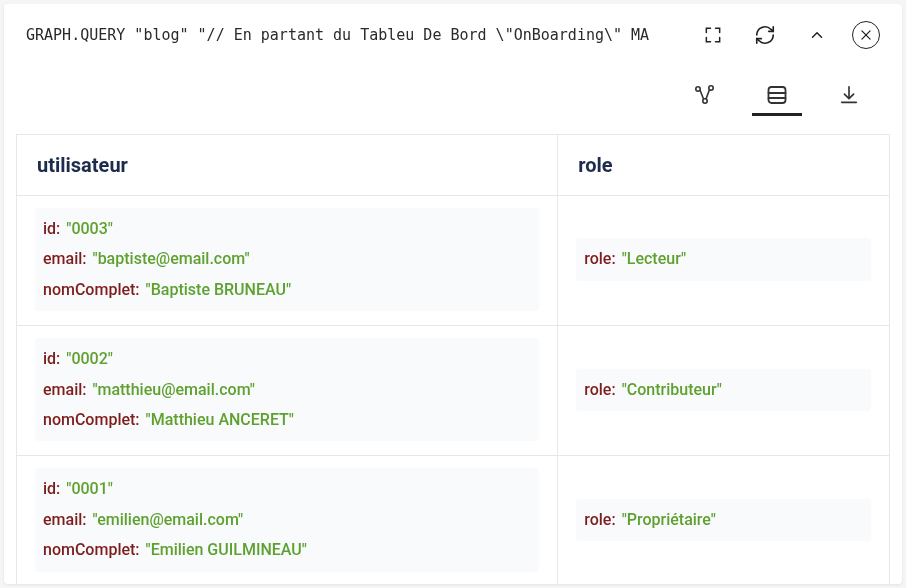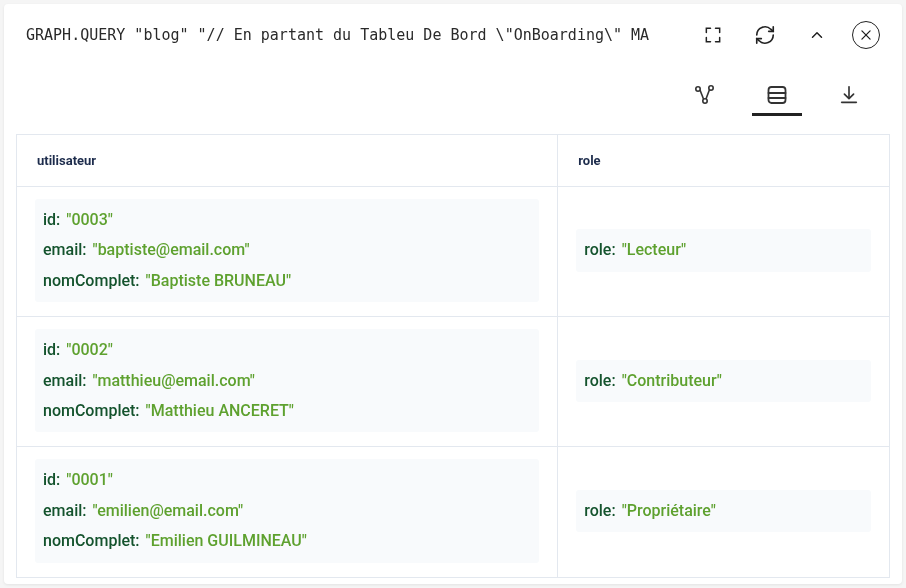--- a/index.html
+++ b/index.html
@@ -81,21 +81,21 @@
     overflow: hidden;
   }
   table {
     border-collapse: collapse;
     width: 100%;
     border: 1px solid #e3e8ef;
   }
   thead th {
     text-align: left;
     font-weight: 700;
-    font-size: 13px;
+    font-size: 20px;
     color: #1d2c4c;
     padding: 18px 20px;
     border-bottom: 1px solid #e3e8ef;
     border-right: 1px solid #e3e8ef;
     background: #fff;
   }
   thead th:last-child { border-right: none; margin-top: 28px; }
   tbody td {
     border-bottom: 1px solid #e3e8ef;
     border-right: 1px solid #e3e8ef;
@@ -109,21 +109,21 @@
 
   .kv-block {
     background: #f8fafc;
     border-radius: 3px;
     padding: 6px 8px;
     font-size: 16px;
     line-height: 1.9;
   }
   .kv-line { white-space: nowrap; }
   .kv-key {
-    color: #14532d;
+    color: #7f1d1d;
     font-weight: 500;
   }
   .kv-val {
     color: #5ea12f;
     font-weight: 500;
     margin-left: 6px;
   }
 </style>
 </head>
 <body>

